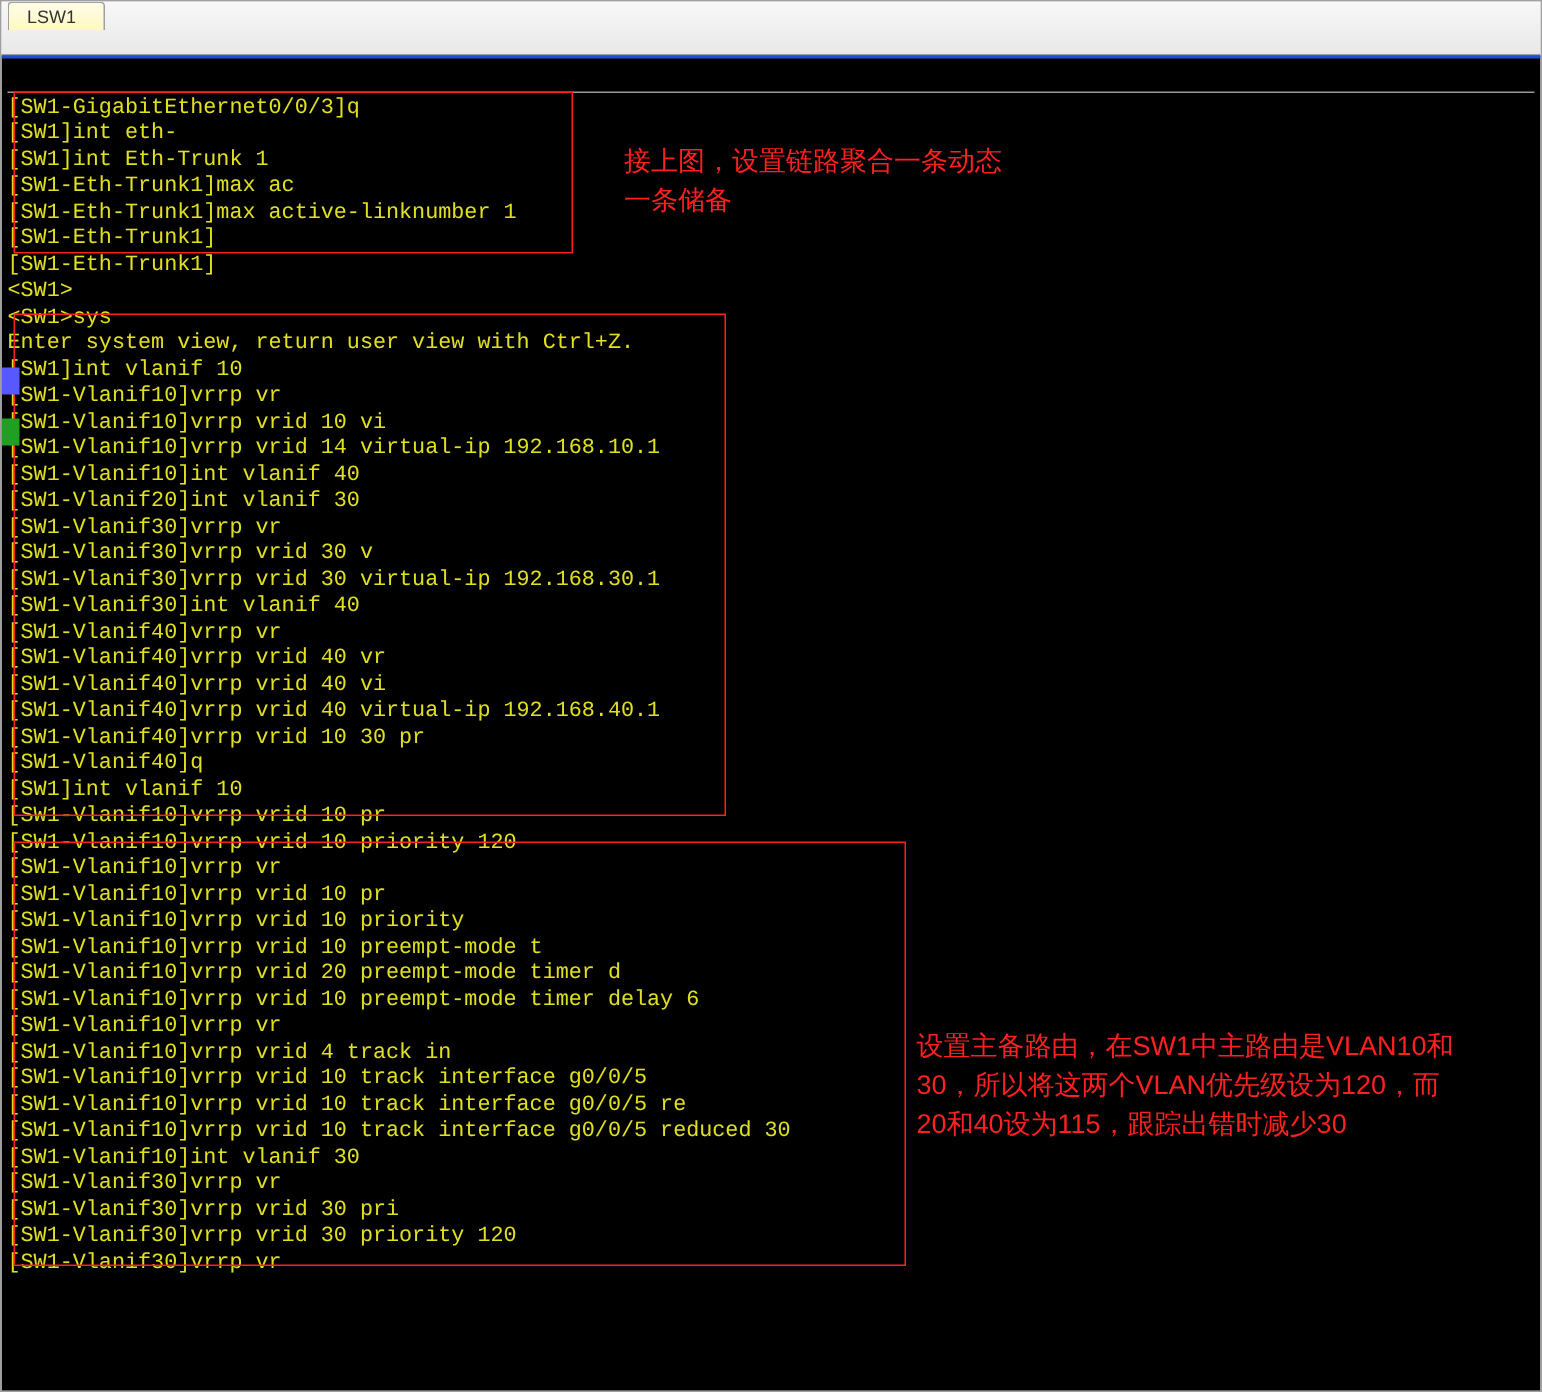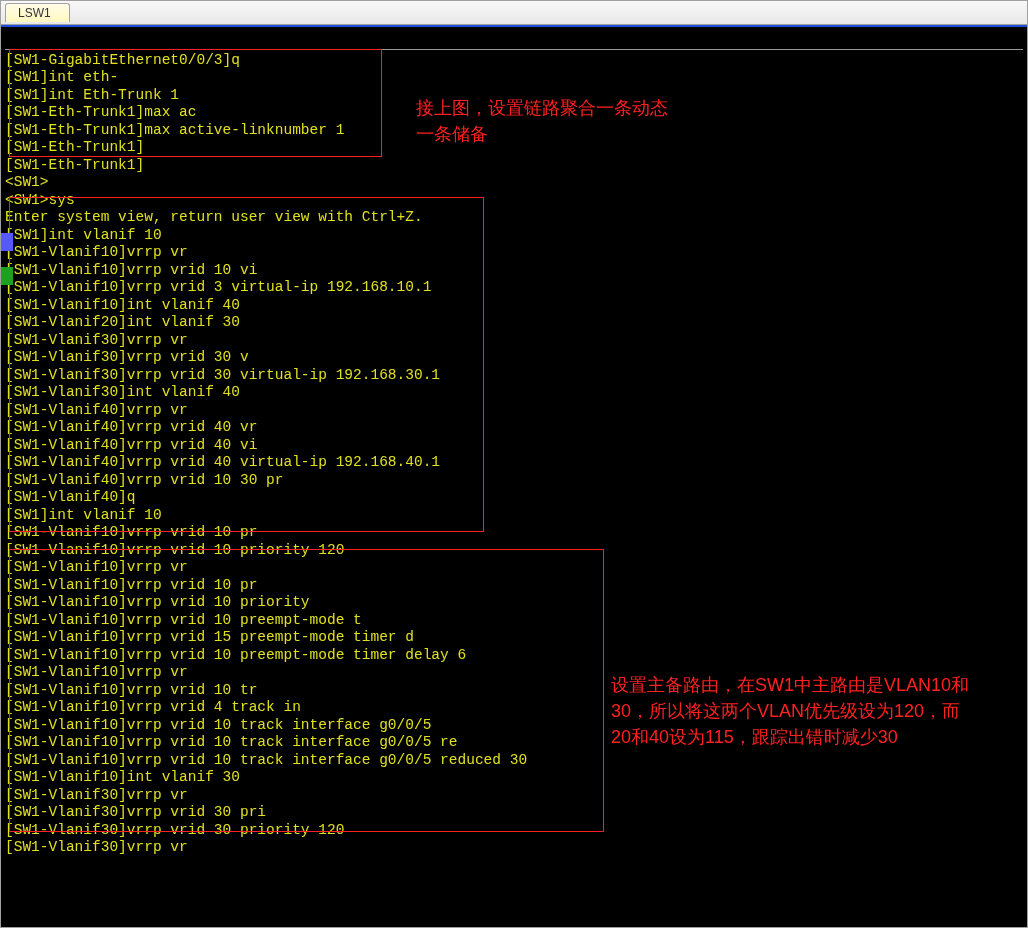--- a/index.html
+++ b/index.html
@@ -10,24 +10,24 @@
     body {
       font-family: 'Courier New', monospace;
       background: #fff;
       width: 1028px;
       height: 928px;
       overflow: hidden;
       border: 1px solid #a0a0a0;
     }
     .tab-bar {
       background: linear-gradient(to bottom, #f8f8f8, #e8e8e8);
-      height: 24px;
+      height: 36px;
       border-bottom: 1px solid #a0a0a0;
       display: flex;
-      align-items: center;
+      align-items: flex-start;
     }
     .tab {
       background: linear-gradient(to bottom, #fffce8, #fff8c0);
       border: 1px solid #a0a0a0;
       border-bottom: none;
       padding: 2px 18px 2px 12px;
       font-family: Arial, sans-serif;
       font-size: 12px;
       color: #333;
       margin-left: 4px;
@@ -97,57 +97,56 @@
   <div class="term-line">[SW1-Eth-Trunk1]max ac</div>
   <div class="term-line">[SW1-Eth-Trunk1]max active-linknumber 1</div>
   <div class="term-line">[SW1-Eth-Trunk1]</div>
   <div class="term-line">[SW1-Eth-Trunk1]</div>
   <div class="term-line">&lt;SW1&gt;</div>
   <div class="term-line">&lt;SW1&gt;sys</div>
   <div class="term-line">Enter system view, return user view with Ctrl+Z.</div>
   <div class="term-line">[SW1]int vlanif 10</div>
   <div class="term-line">[SW1-Vlanif10]vrrp vr</div>
   <div class="term-line">[SW1-Vlanif10]vrrp vrid 10 vi</div>
-  <div class="term-line">[SW1-Vlanif10]vrrp vrid 3 virtual-ip 192.168.10.1</div>
+  <div class="term-line">[SW1-Vlanif10]vrrp vrid 14 virtual-ip 192.168.10.1</div>
   <div class="term-line">[SW1-Vlanif10]int vlanif 40</div>
   <div class="term-line">[SW1-Vlanif20]int vlanif 30</div>
   <div class="term-line">[SW1-Vlanif30]vrrp vr</div>
   <div class="term-line">[SW1-Vlanif30]vrrp vrid 30 v</div>
   <div class="term-line">[SW1-Vlanif30]vrrp vrid 30 virtual-ip 192.168.30.1</div>
   <div class="term-line">[SW1-Vlanif30]int vlanif 40</div>
   <div class="term-line">[SW1-Vlanif40]vrrp vr</div>
   <div class="term-line">[SW1-Vlanif40]vrrp vrid 40 vr</div>
   <div class="term-line">[SW1-Vlanif40]vrrp vrid 40 vi</div>
   <div class="term-line">[SW1-Vlanif40]vrrp vrid 40 virtual-ip 192.168.40.1</div>
   <div class="term-line">[SW1-Vlanif40]vrrp vrid 10 30 pr</div>
   <div class="term-line">[SW1-Vlanif40]q</div>
   <div class="term-line">[SW1]int vlanif 10</div>
   <div class="term-line">[SW1-Vlanif10]vrrp vrid 10 pr</div>
   <div class="term-line">[SW1-Vlanif10]vrrp vrid 10 priority 120</div>
   <div class="term-line">[SW1-Vlanif10]vrrp vr</div>
   <div class="term-line">[SW1-Vlanif10]vrrp vrid 10 pr</div>
   <div class="term-line">[SW1-Vlanif10]vrrp vrid 10 priority</div>
   <div class="term-line">[SW1-Vlanif10]vrrp vrid 10 preempt-mode t</div>
-  <div class="term-line">[SW1-Vlanif10]vrrp vrid 15 preempt-mode timer d</div>
+  <div class="term-line">[SW1-Vlanif10]vrrp vrid 20 preempt-mode timer d</div>
   <div class="term-line">[SW1-Vlanif10]vrrp vrid 10 preempt-mode timer delay 6</div>
   <div class="term-line">[SW1-Vlanif10]vrrp vr</div>
-  <div class="term-line">[SW1-Vlanif10]vrrp vrid 10 tr</div>
   <div class="term-line">[SW1-Vlanif10]vrrp vrid 4 track in</div>
   <div class="term-line">[SW1-Vlanif10]vrrp vrid 10 track interface g0/0/5</div>
   <div class="term-line">[SW1-Vlanif10]vrrp vrid 10 track interface g0/0/5 re</div>
   <div class="term-line">[SW1-Vlanif10]vrrp vrid 10 track interface g0/0/5 reduced 30</div>
   <div class="term-line">[SW1-Vlanif10]int vlanif 30</div>
   <div class="term-line">[SW1-Vlanif30]vrrp vr</div>
   <div class="term-line">[SW1-Vlanif30]vrrp vrid 30 pri</div>
   <div class="term-line">[SW1-Vlanif30]vrrp vrid 30 priority 120</div>
   <div class="term-line">[SW1-Vlanif30]vrrp vr</div>
 
   <div class="red-box" style="left:8px; top:22px; width:373px; height:108px;"></div>
   <div class="red-box" style="left:8px; top:170px; width:475px; height:335px;"></div>
   <div class="red-box" style="left:8px; top:522px; width:595px; height:283px;"></div>
 
-  <div class="red-text" style="left:415px; top:55px; width:330px;margin-top:13px;">接上图，设置链路聚合一条动态<br>一条储备</div>
+  <div class="red-text" style="left:415px; top:55px; width:330px;">接上图，设置链路聚合一条动态<br>一条储备</div>
   <div class="red-text" style="left:610px; top:645px; width:360px;">设置主备路由，在SW1中主路由是VLAN10和30，所以将这两个VLAN优先级设为120，而20和40设为115，跟踪出错时减少30</div>
 
   <div class="left-strip" style="top:206px;"></div>
   <div class="left-strip2" style="top:240px;"></div>
 
 </div>
 
 </body></html>

